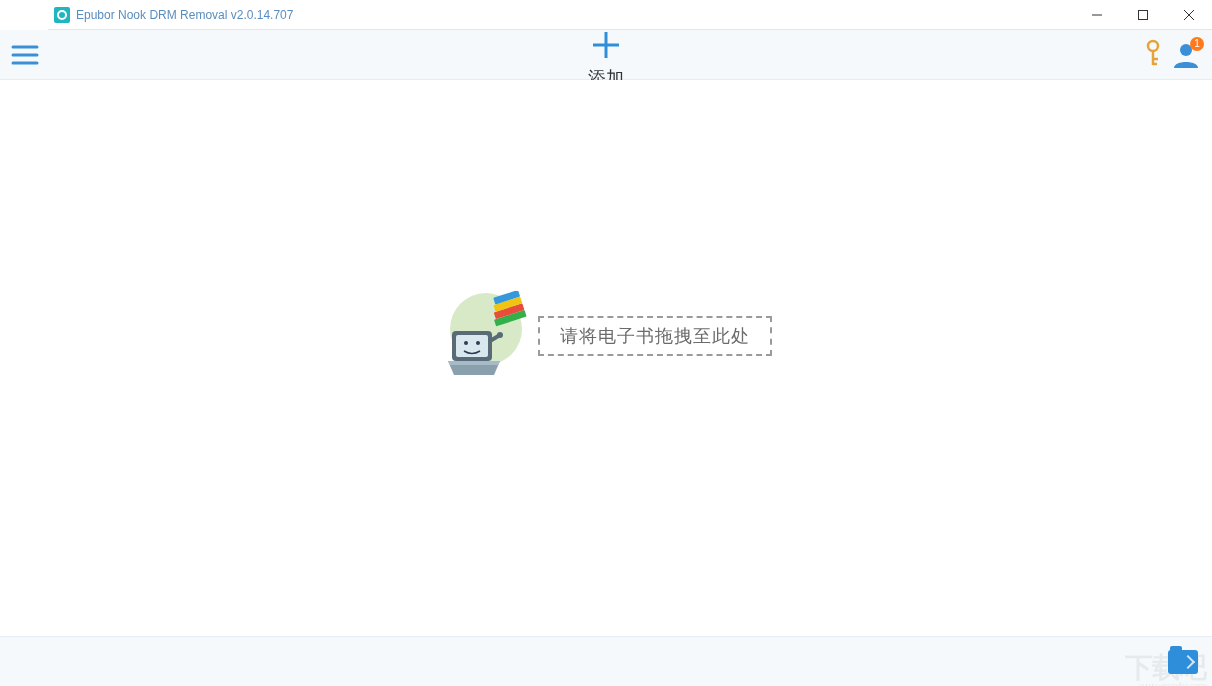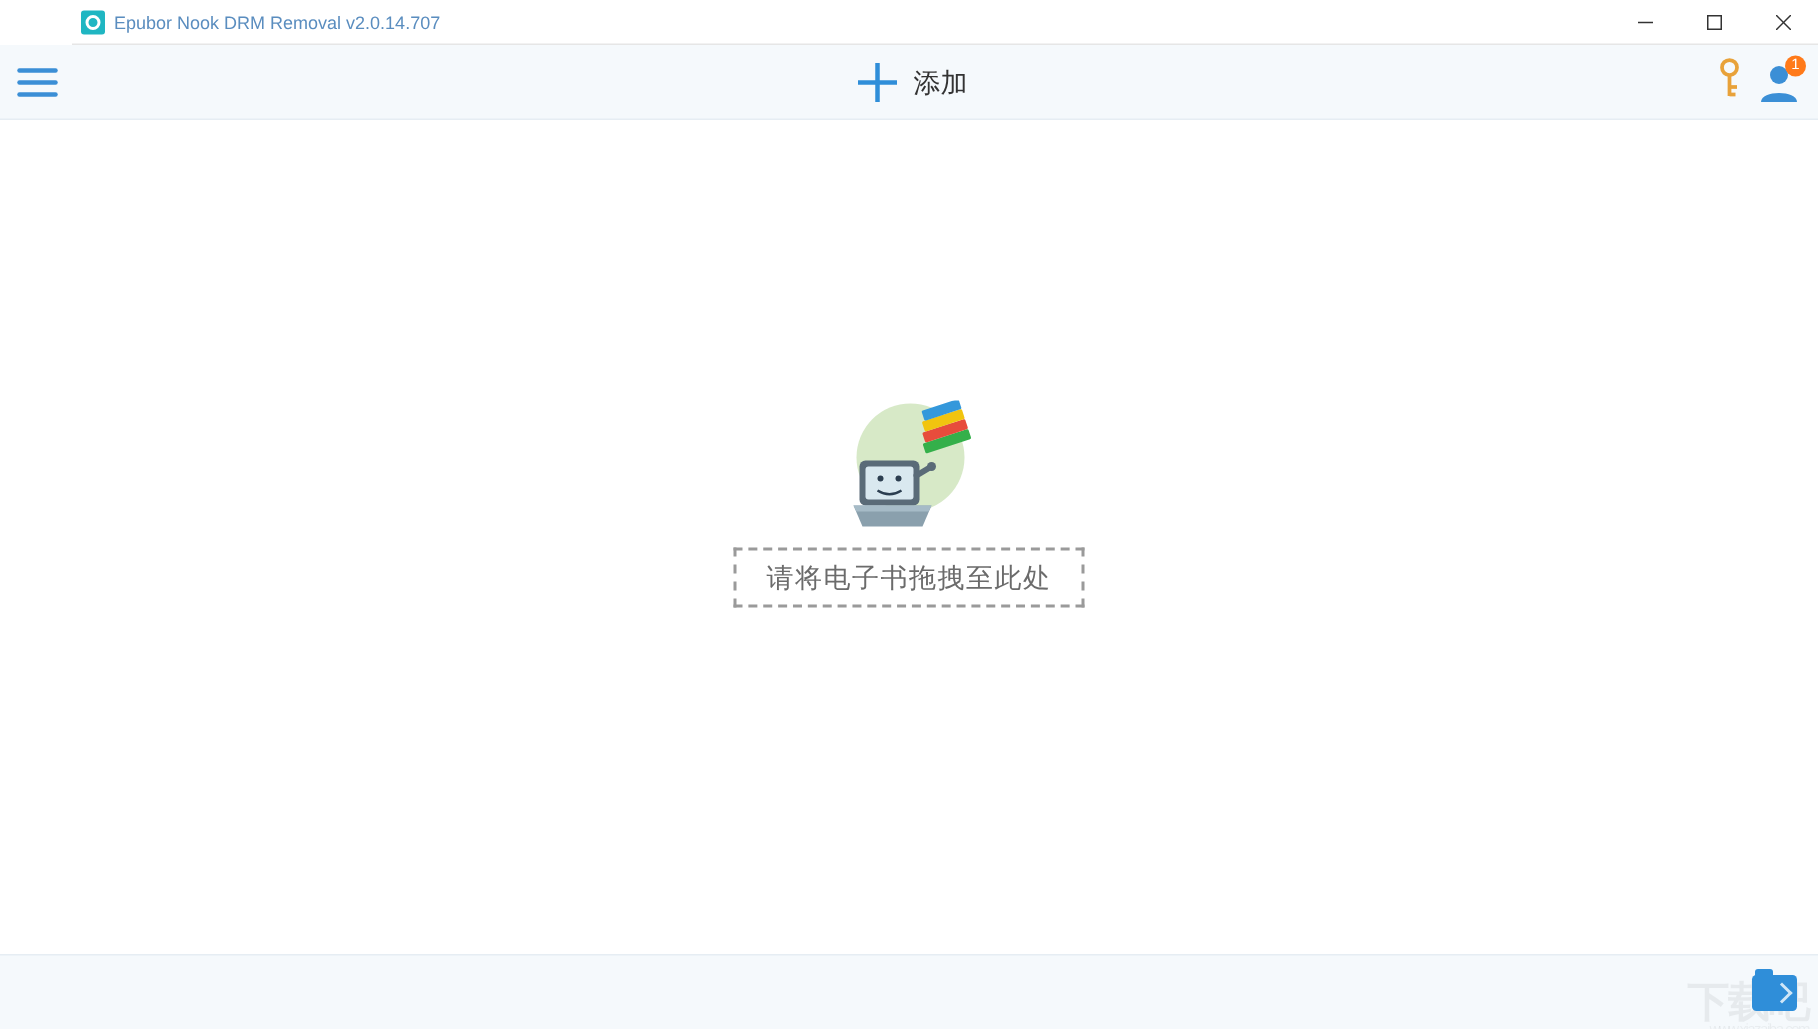--- a/index.html
+++ b/index.html
@@ -52,20 +52,21 @@
   }
   .hamburger svg { width: 28px; height: 22px; }
   .hamburger line { stroke: #3b8fd6; stroke-width: 3; stroke-linecap: round; }
 
   .add-btn {
     position: absolute;
     left: 50%; transform: translateX(-50%);
     display: flex; align-items: center;
     gap: 6px;
     height: 50px;
+    flex-direction: column;
   }
   .add-btn .plus {
     width: 36px; height: 36px;
     display:flex; align-items:center; justify-content:center;
   }
   .add-btn .plus svg { width: 30px; height: 30px; }
   .add-btn .plus line { stroke: #2f8ed9; stroke-width: 3; }
   .add-btn .label { font-size: 18px; color: #333; }
 
   .right-icons {
@@ -98,21 +99,21 @@
   .main {
     position: relative;
     height: 556px; 
     background: #ffffff;
   }
   .dropzone {
     position: absolute;
     left: 50%; top: 46%;
     transform: translate(-50%, -50%);
     display: flex;
-    flex-direction: column;
+    flex-direction: row;
     align-items: center;
     gap: 8px;
   }
   .illus { width: 90px; height: 90px; position: relative; }
   .illus .bg-circle { position:absolute; left:10px; top:2px; width:72px; height:72px; background:#d7e9c7; border-radius:50%; }
   .illus .books { position:absolute; right:0px; top:0px; }
   .illus .laptop { position:absolute; left:4px; bottom:2px; }
 
   .dropbox {
     border: 2px dashed #9a9a9a;

